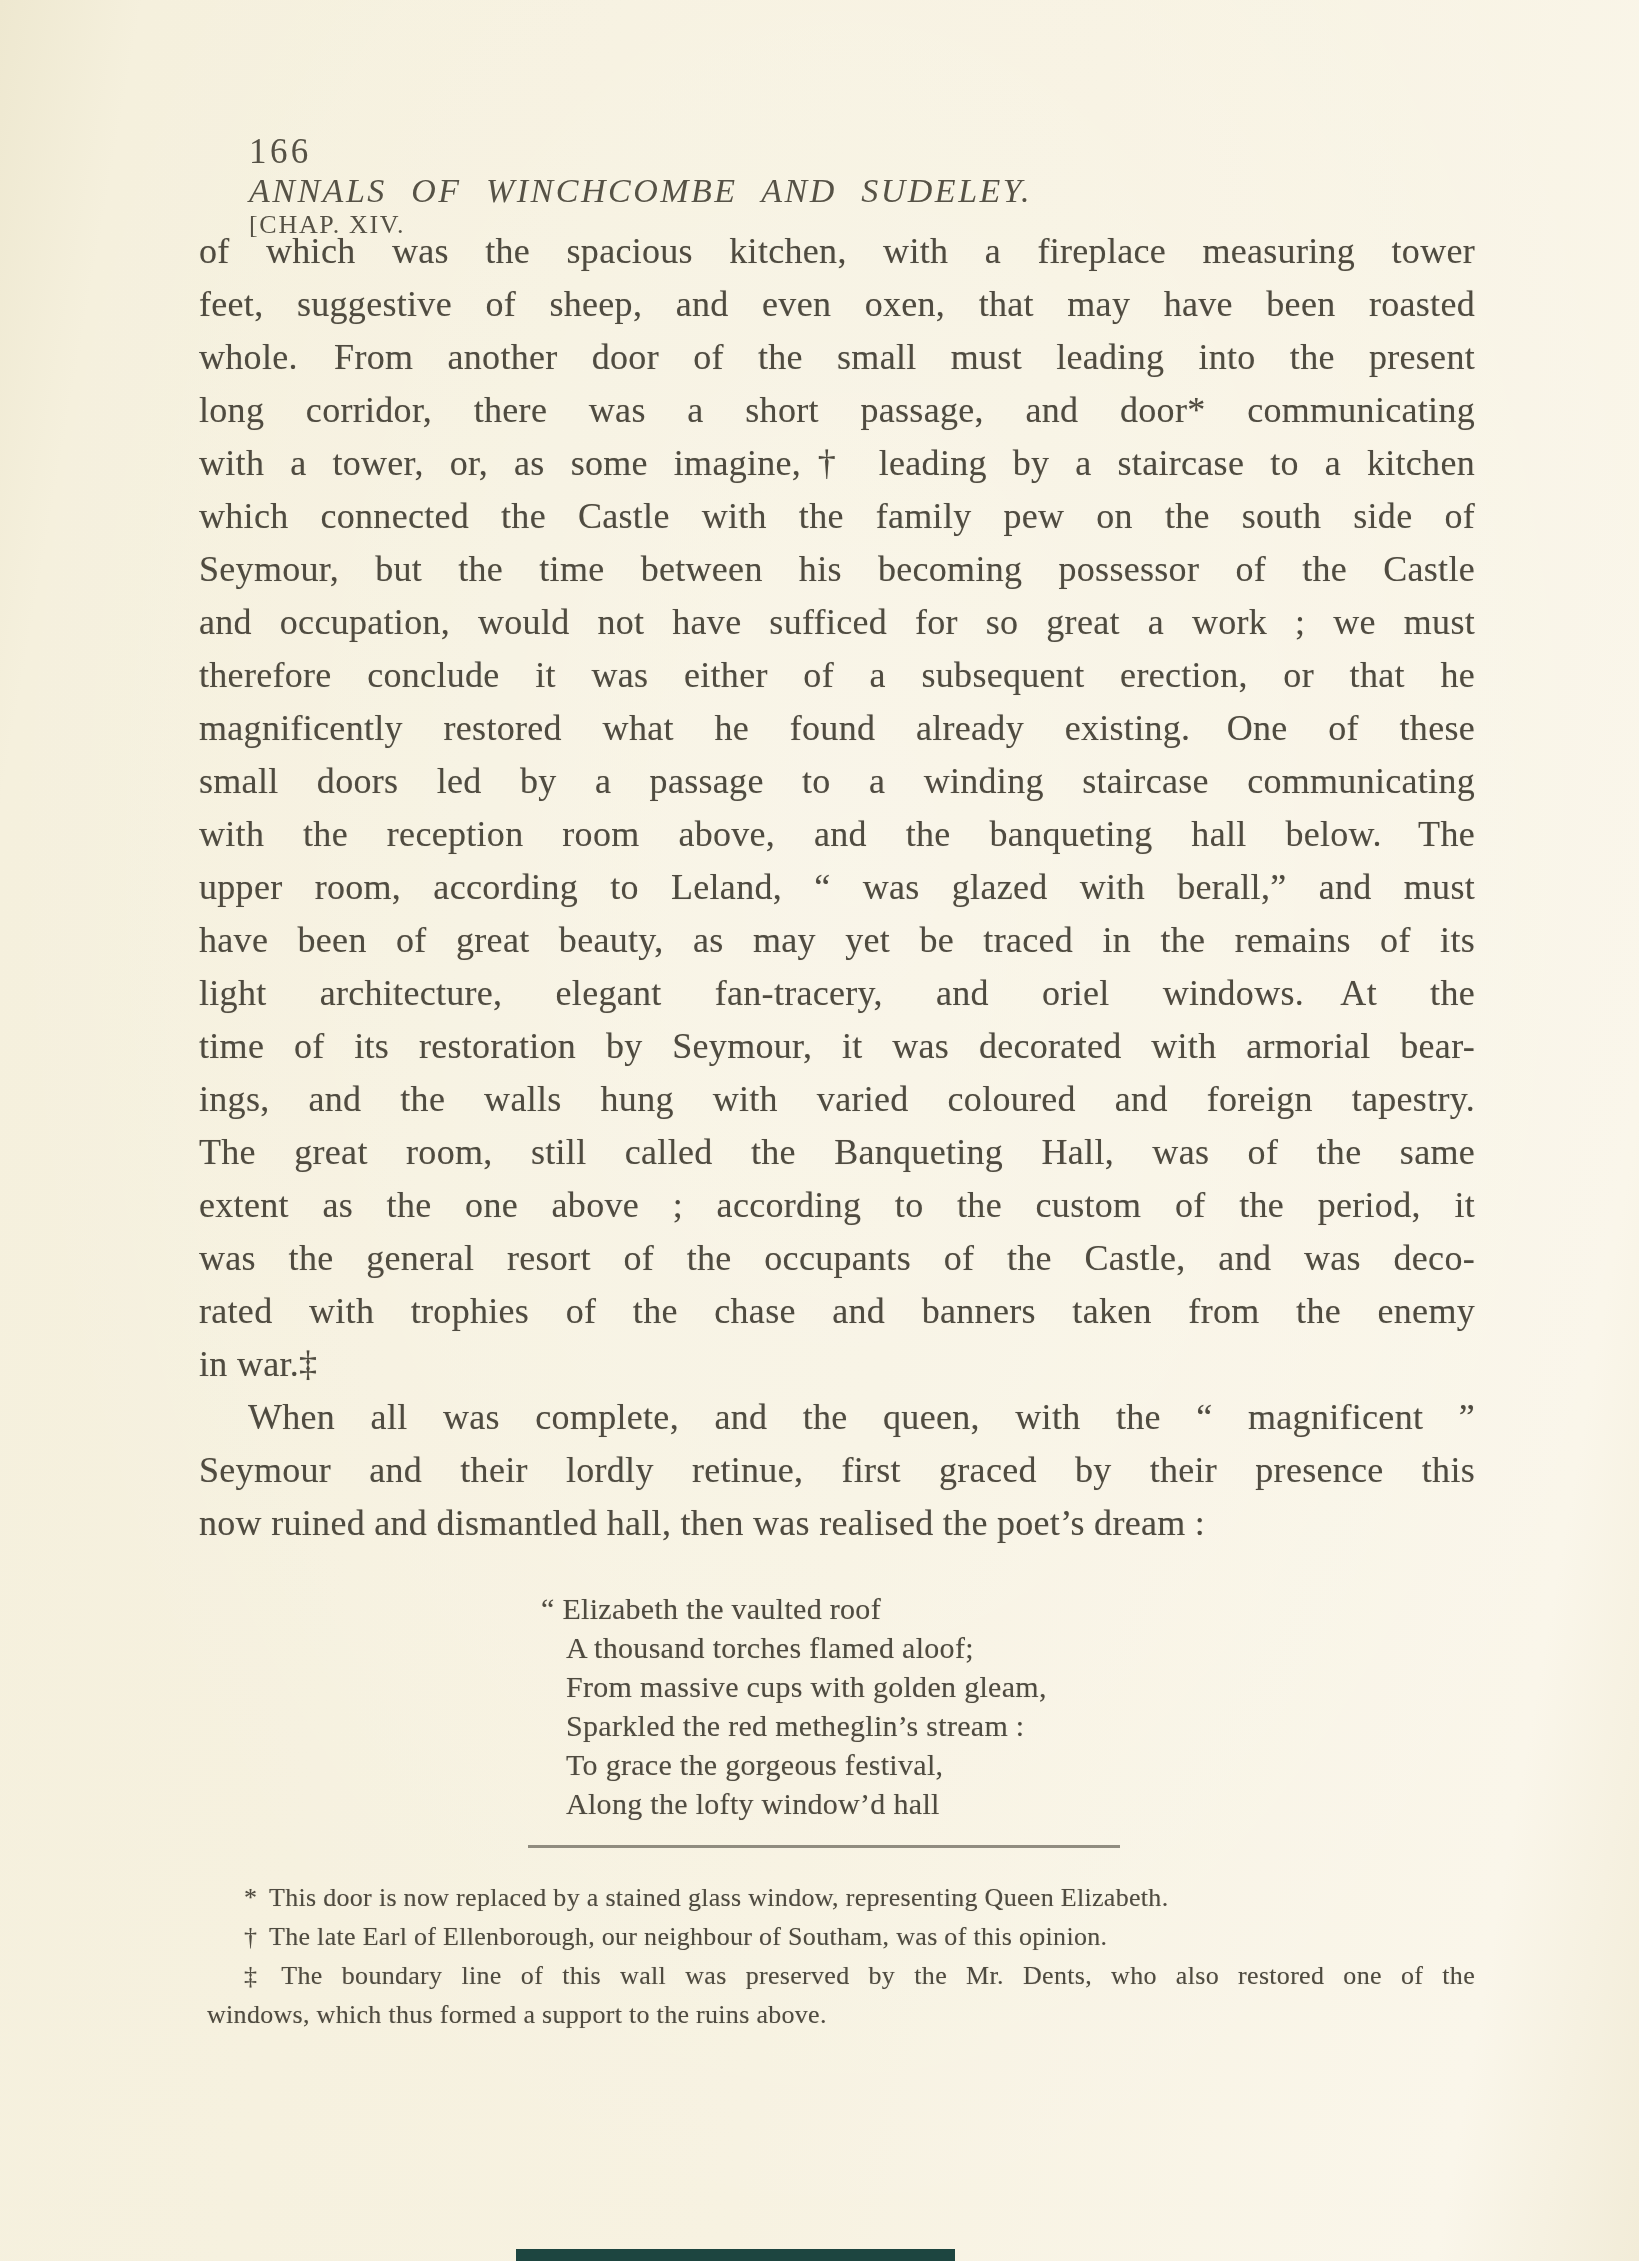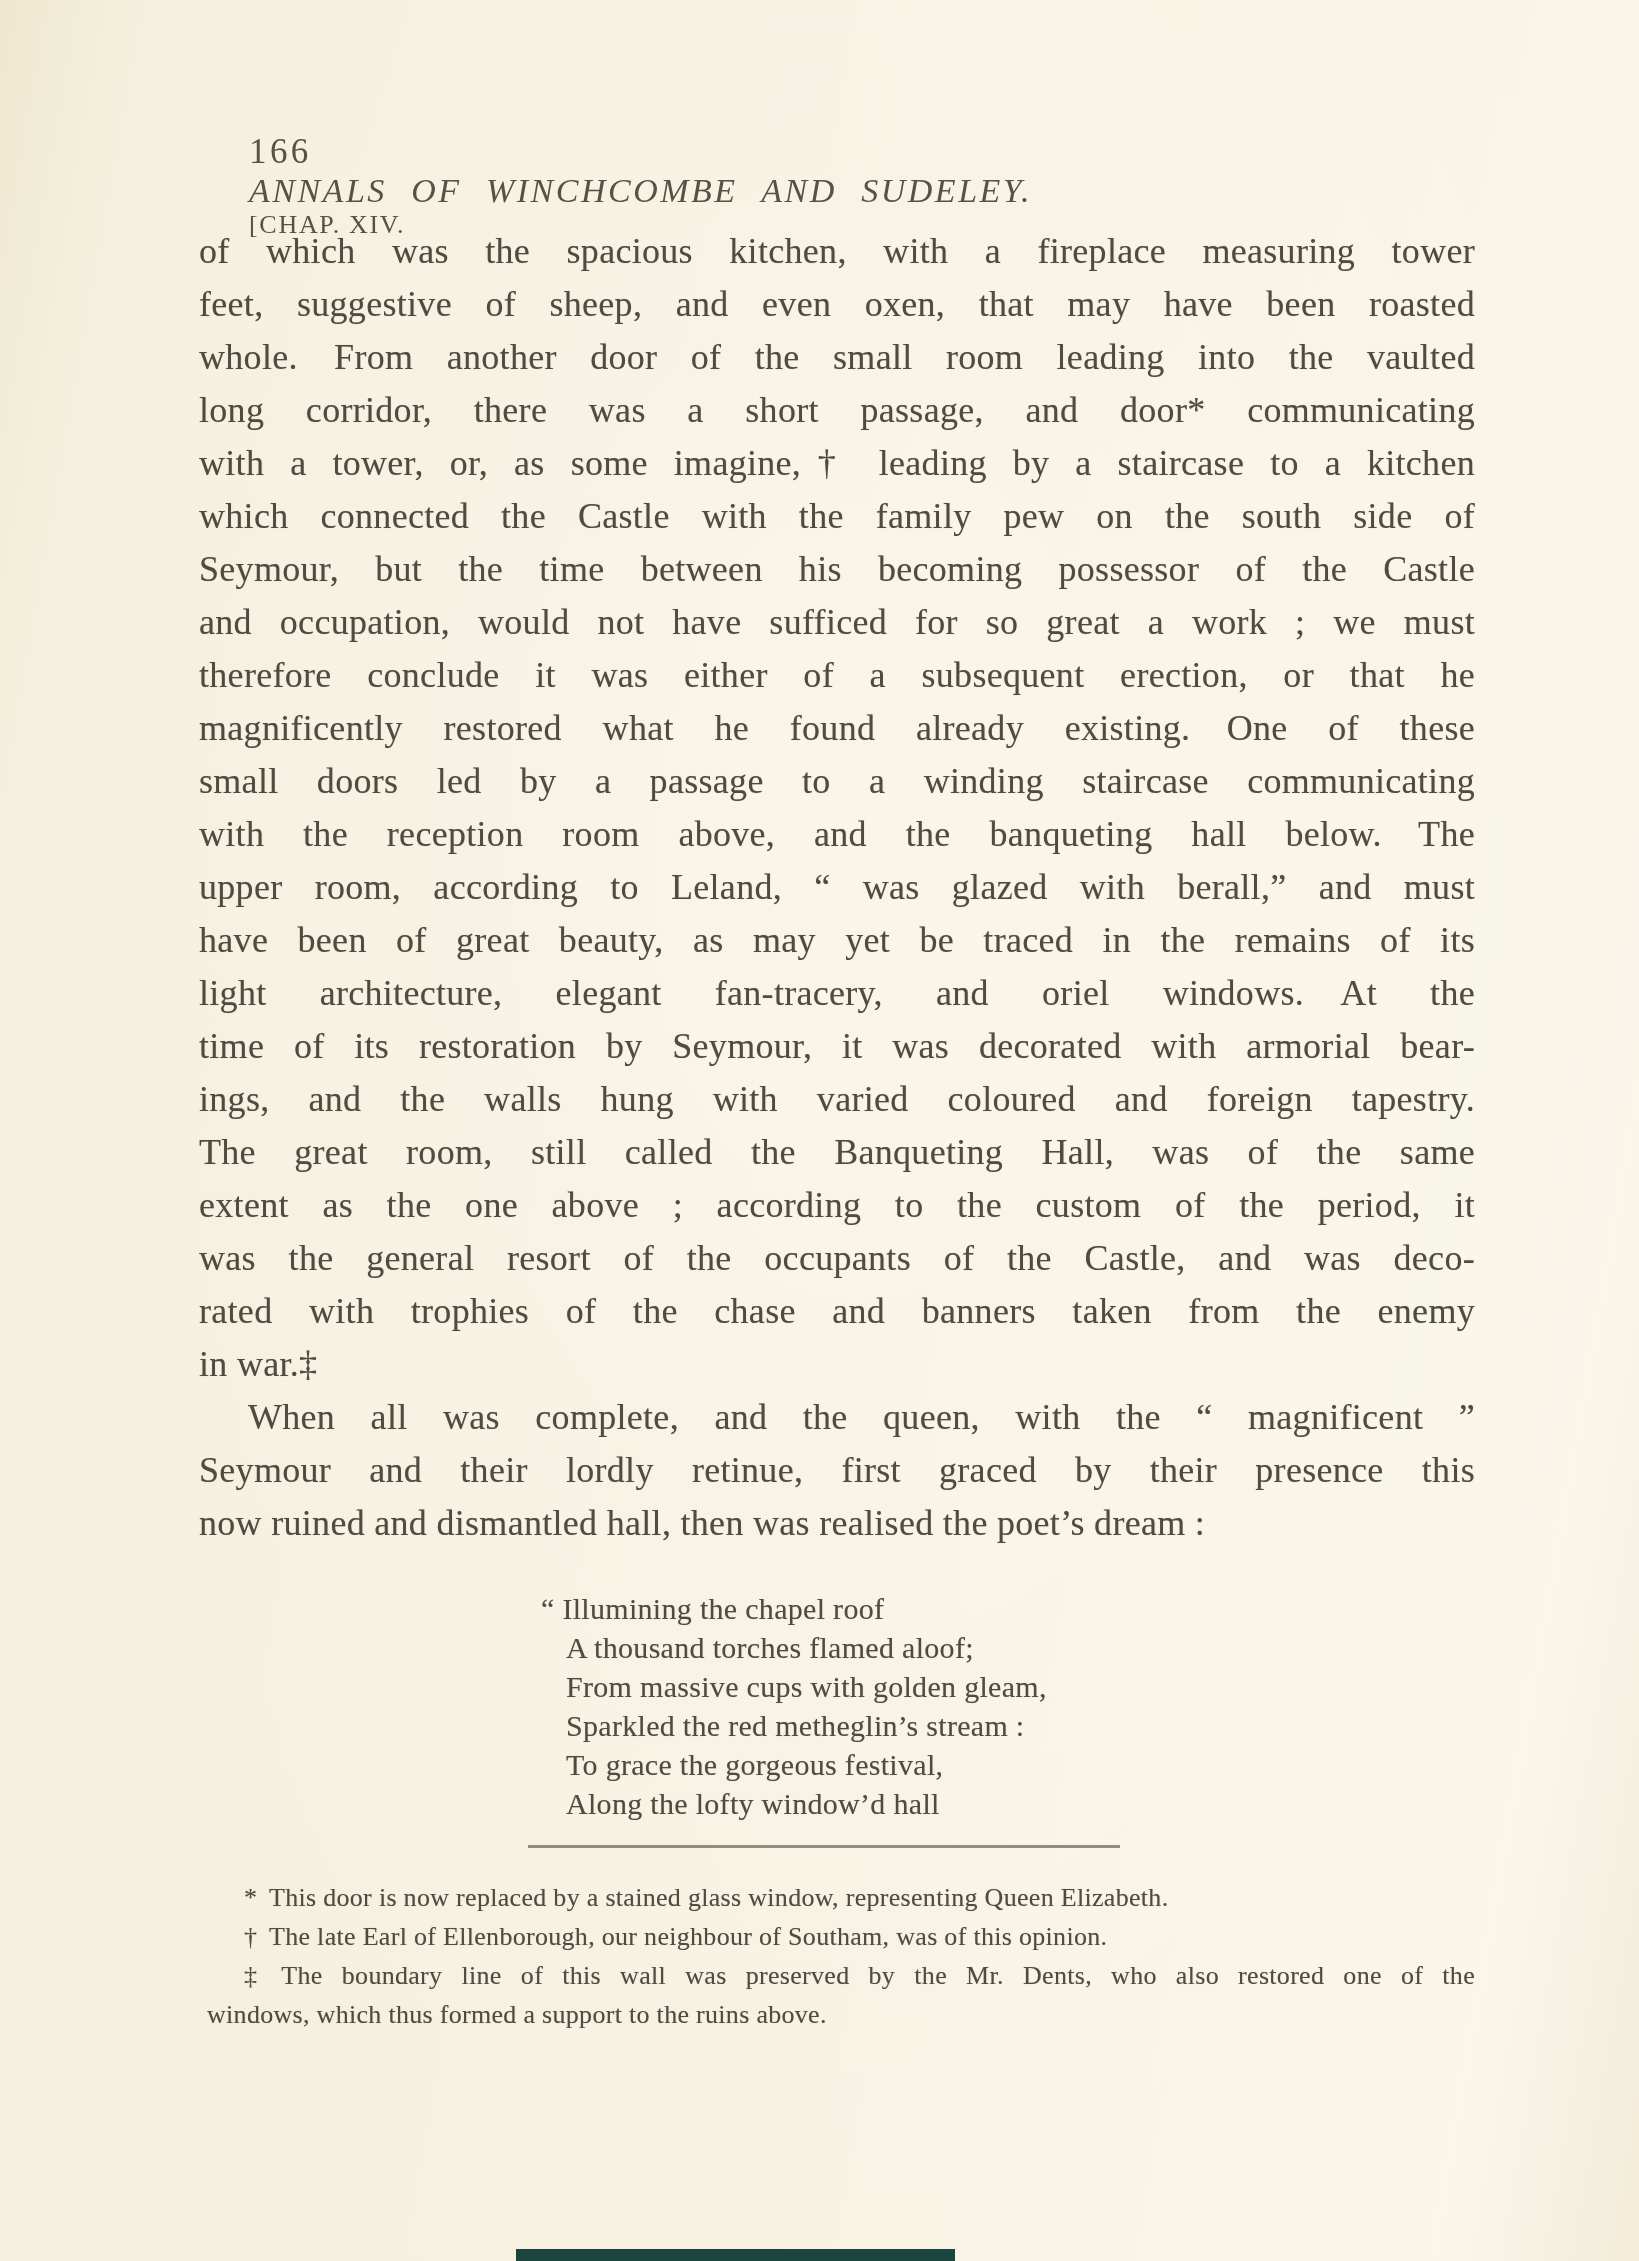--- a/index.html
+++ b/index.html
@@ -69,21 +69,21 @@
   <header class="running-head">
     <span class="pagenum">166</span>
     <span class="title">ANNALS OF WINCHCOMBE AND SUDELEY.</span>
     <span class="chap">[CHAP. XIV.</span>
   </header>
 
   <main class="text-block" style="color: rgb(79, 75, 64);">
     <div class="para para1">
         <div class="line stretch">of which was the spacious kitchen, with a fireplace measuring tower</div>
         <div class="line stretch">feet, suggestive of sheep, and even oxen, that may have been roasted</div>
-        <div class="line stretch">whole. From another door of the small room leading into the vaulted</div>
+        <div class="line stretch">whole. From another door of the small must leading into the present</div>
         <div class="line stretch">long corridor, there was a short passage, and door* communicating</div>
         <div class="line stretch">with a tower, or, as some imagine,† leading by a staircase to a kitchen</div>
         <div class="line stretch">which connected the Castle with the family pew on the south side of</div>
         <div class="line stretch">Seymour, but the time between his becoming possessor of the Castle</div>
         <div class="line stretch">and occupation, would not have sufficed for so great a work ; we must</div>
         <div class="line stretch">therefore conclude it was either of a subsequent erection, or that he</div>
         <div class="line stretch">magnificently restored what he found already existing. One of these</div>
         <div class="line stretch">small doors led by a passage to a winding staircase communicating</div>
         <div class="line stretch">with the reception room above, and the banqueting hall below. The</div>
         <div class="line stretch">upper room, according to Leland, “ was glazed with berall,” and must</div>
@@ -96,21 +96,21 @@
         <div class="line stretch">was the general resort of the occupants of the Castle, and was deco-</div>
         <div class="line stretch">rated with trophies of the chase and banners taken from the enemy</div>
         <div class="line">in war.‡</div>
       </div>
     <div class="para para2">
         <div class="line stretch">When all was complete, and the queen, with the “ magnificent ”</div>
         <div class="line stretch">Seymour and their lordly retinue, first graced by their presence this</div>
         <div class="line">now ruined and dismantled hall, then was realised the poet’s dream :</div>
       </div>
     <div class="poem">
-        <div class="line stretch">“ Illumining the chapel roof</div>
+        <div class="line stretch">“ Elizabeth the vaulted roof</div>
         <div class="line stretch">A thousand torches flamed aloof;</div>
         <div class="line stretch">From massive cups with golden gleam,</div>
         <div class="line stretch">Sparkled the red metheglin’s stream :</div>
         <div class="line stretch">To grace the gorgeous festival,</div>
         <div class="line">Along the lofty window’d hall</div>
       </div>
     <hr class="fn-rule" style="background: rgb(110, 106, 93);">
     <div class="footnotes" id="footnotes">
         <div class="line fn-first"><span class="fn-marker">*</span>This door is now replaced by a stained glass window, representing Queen Elizabeth.</div>
         <div class="line fn-first"><span class="fn-marker">†</span>The late Earl of Ellenborough, our neighbour of Southam, was of this opinion.</div>

